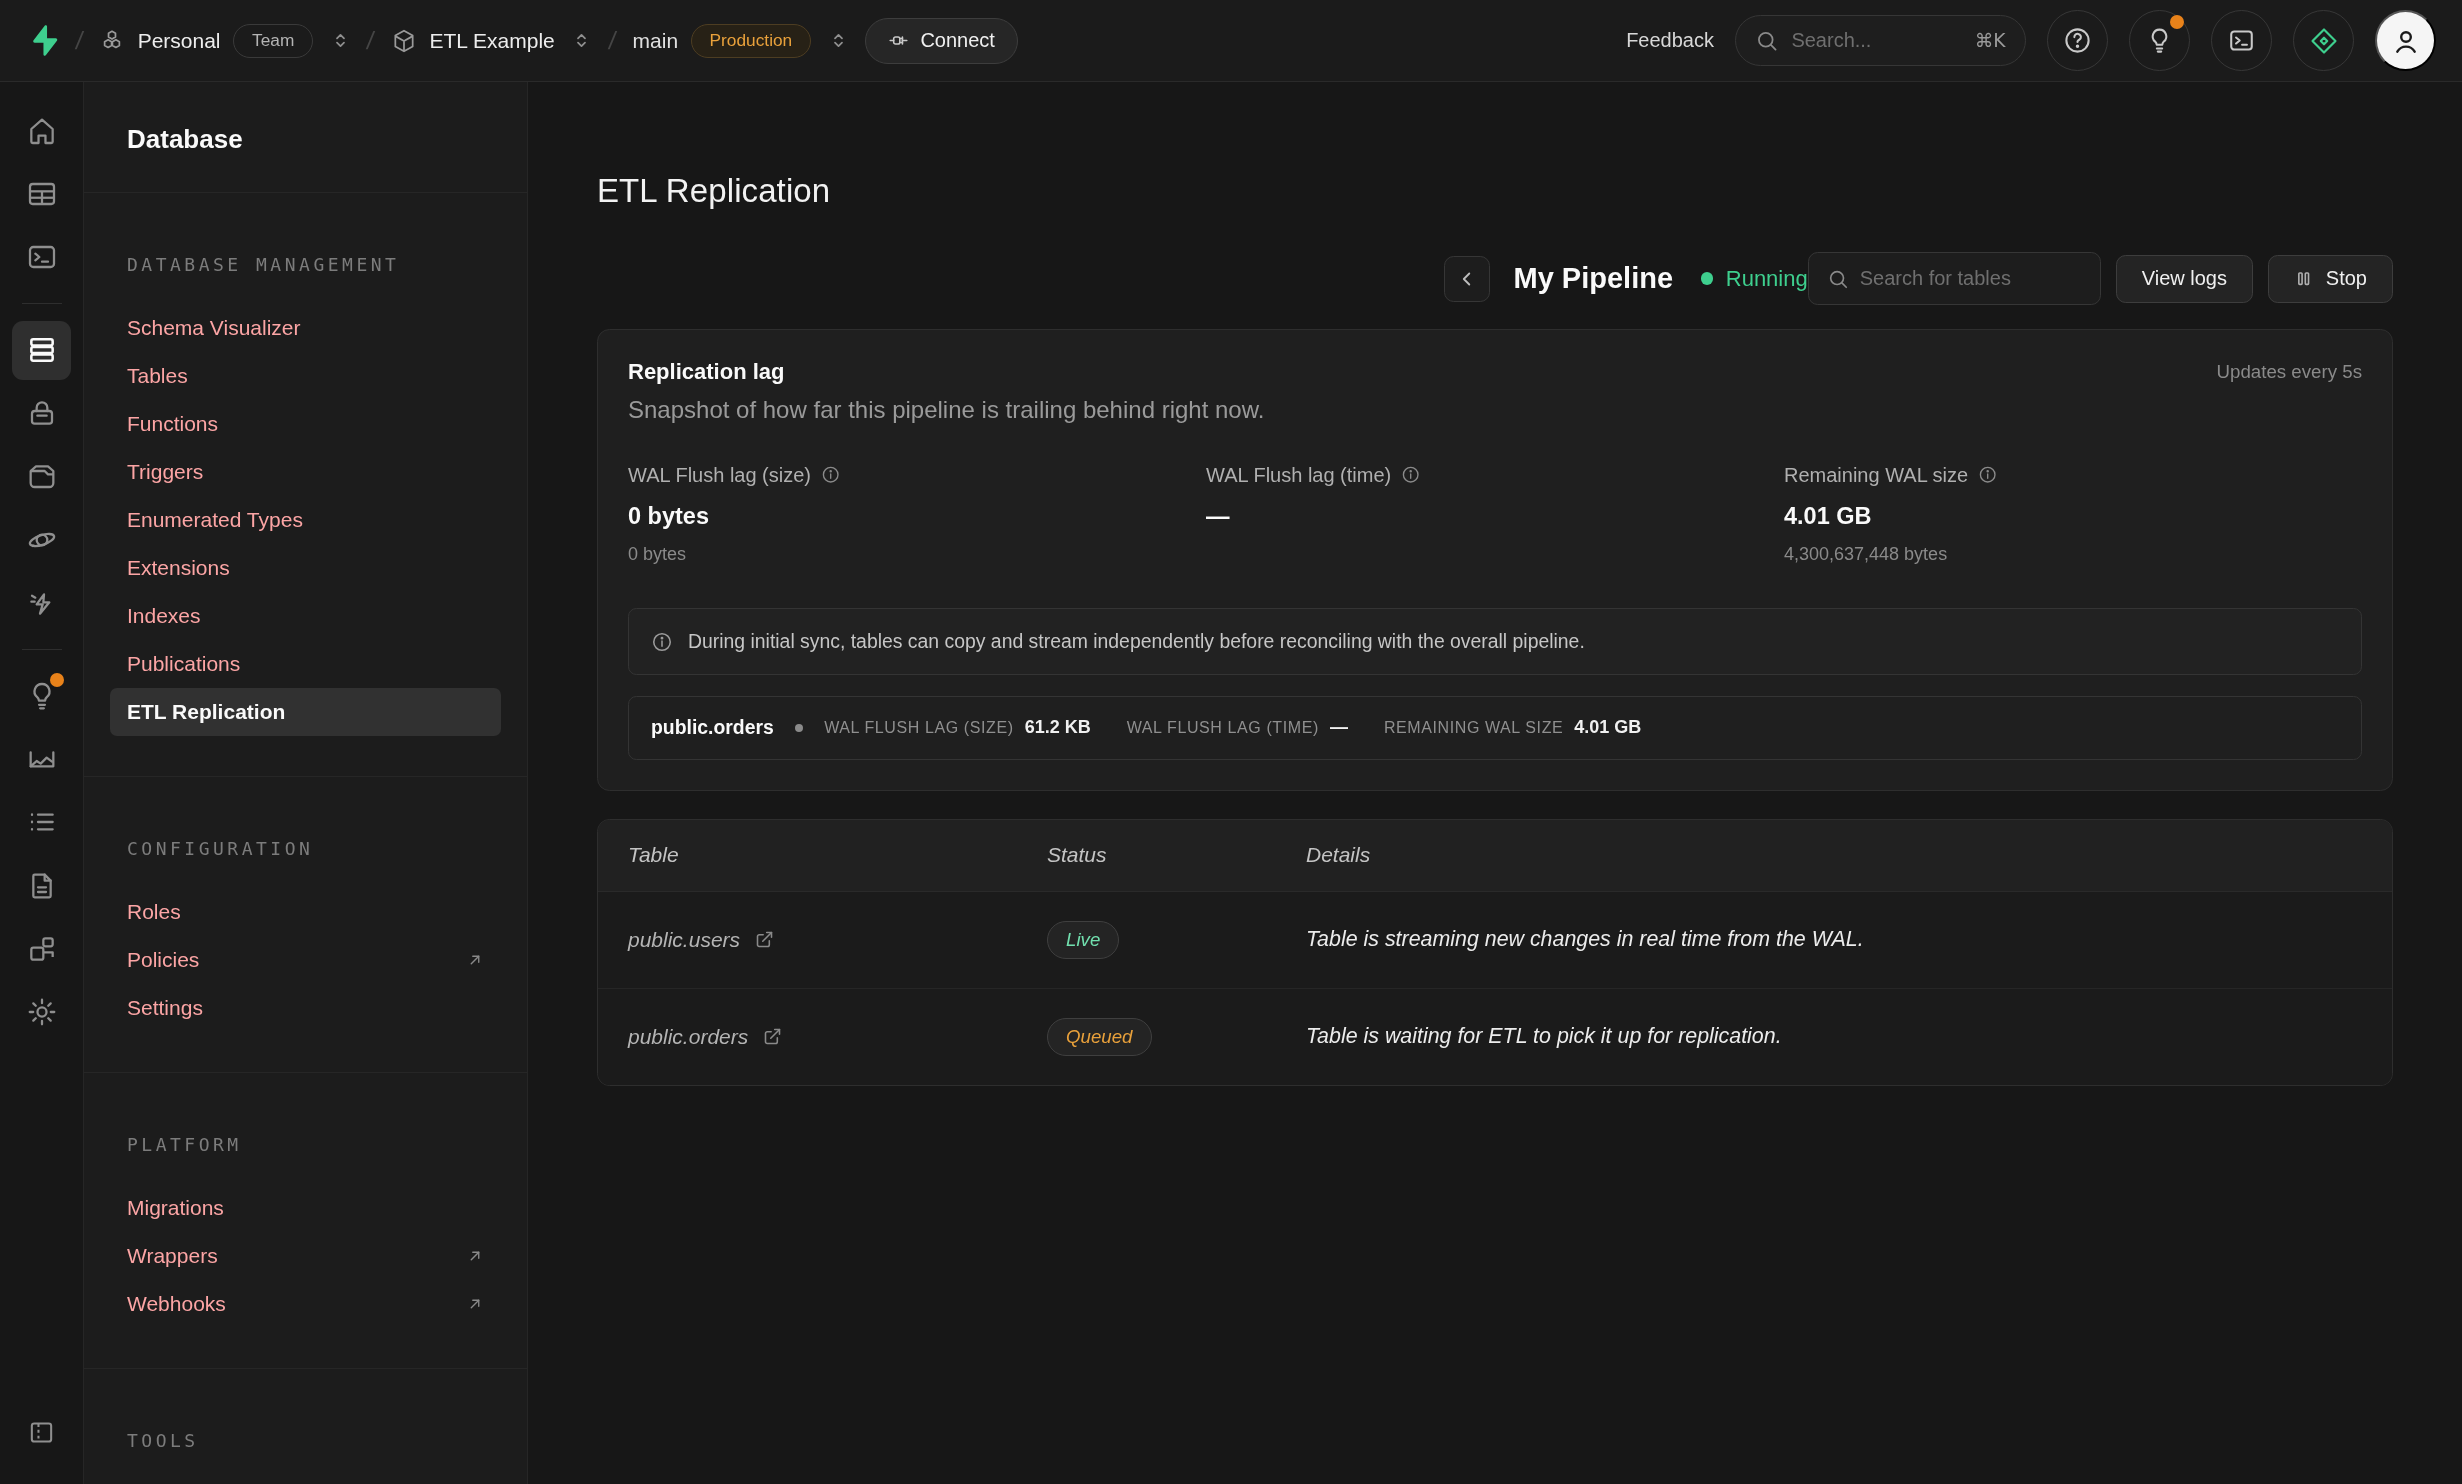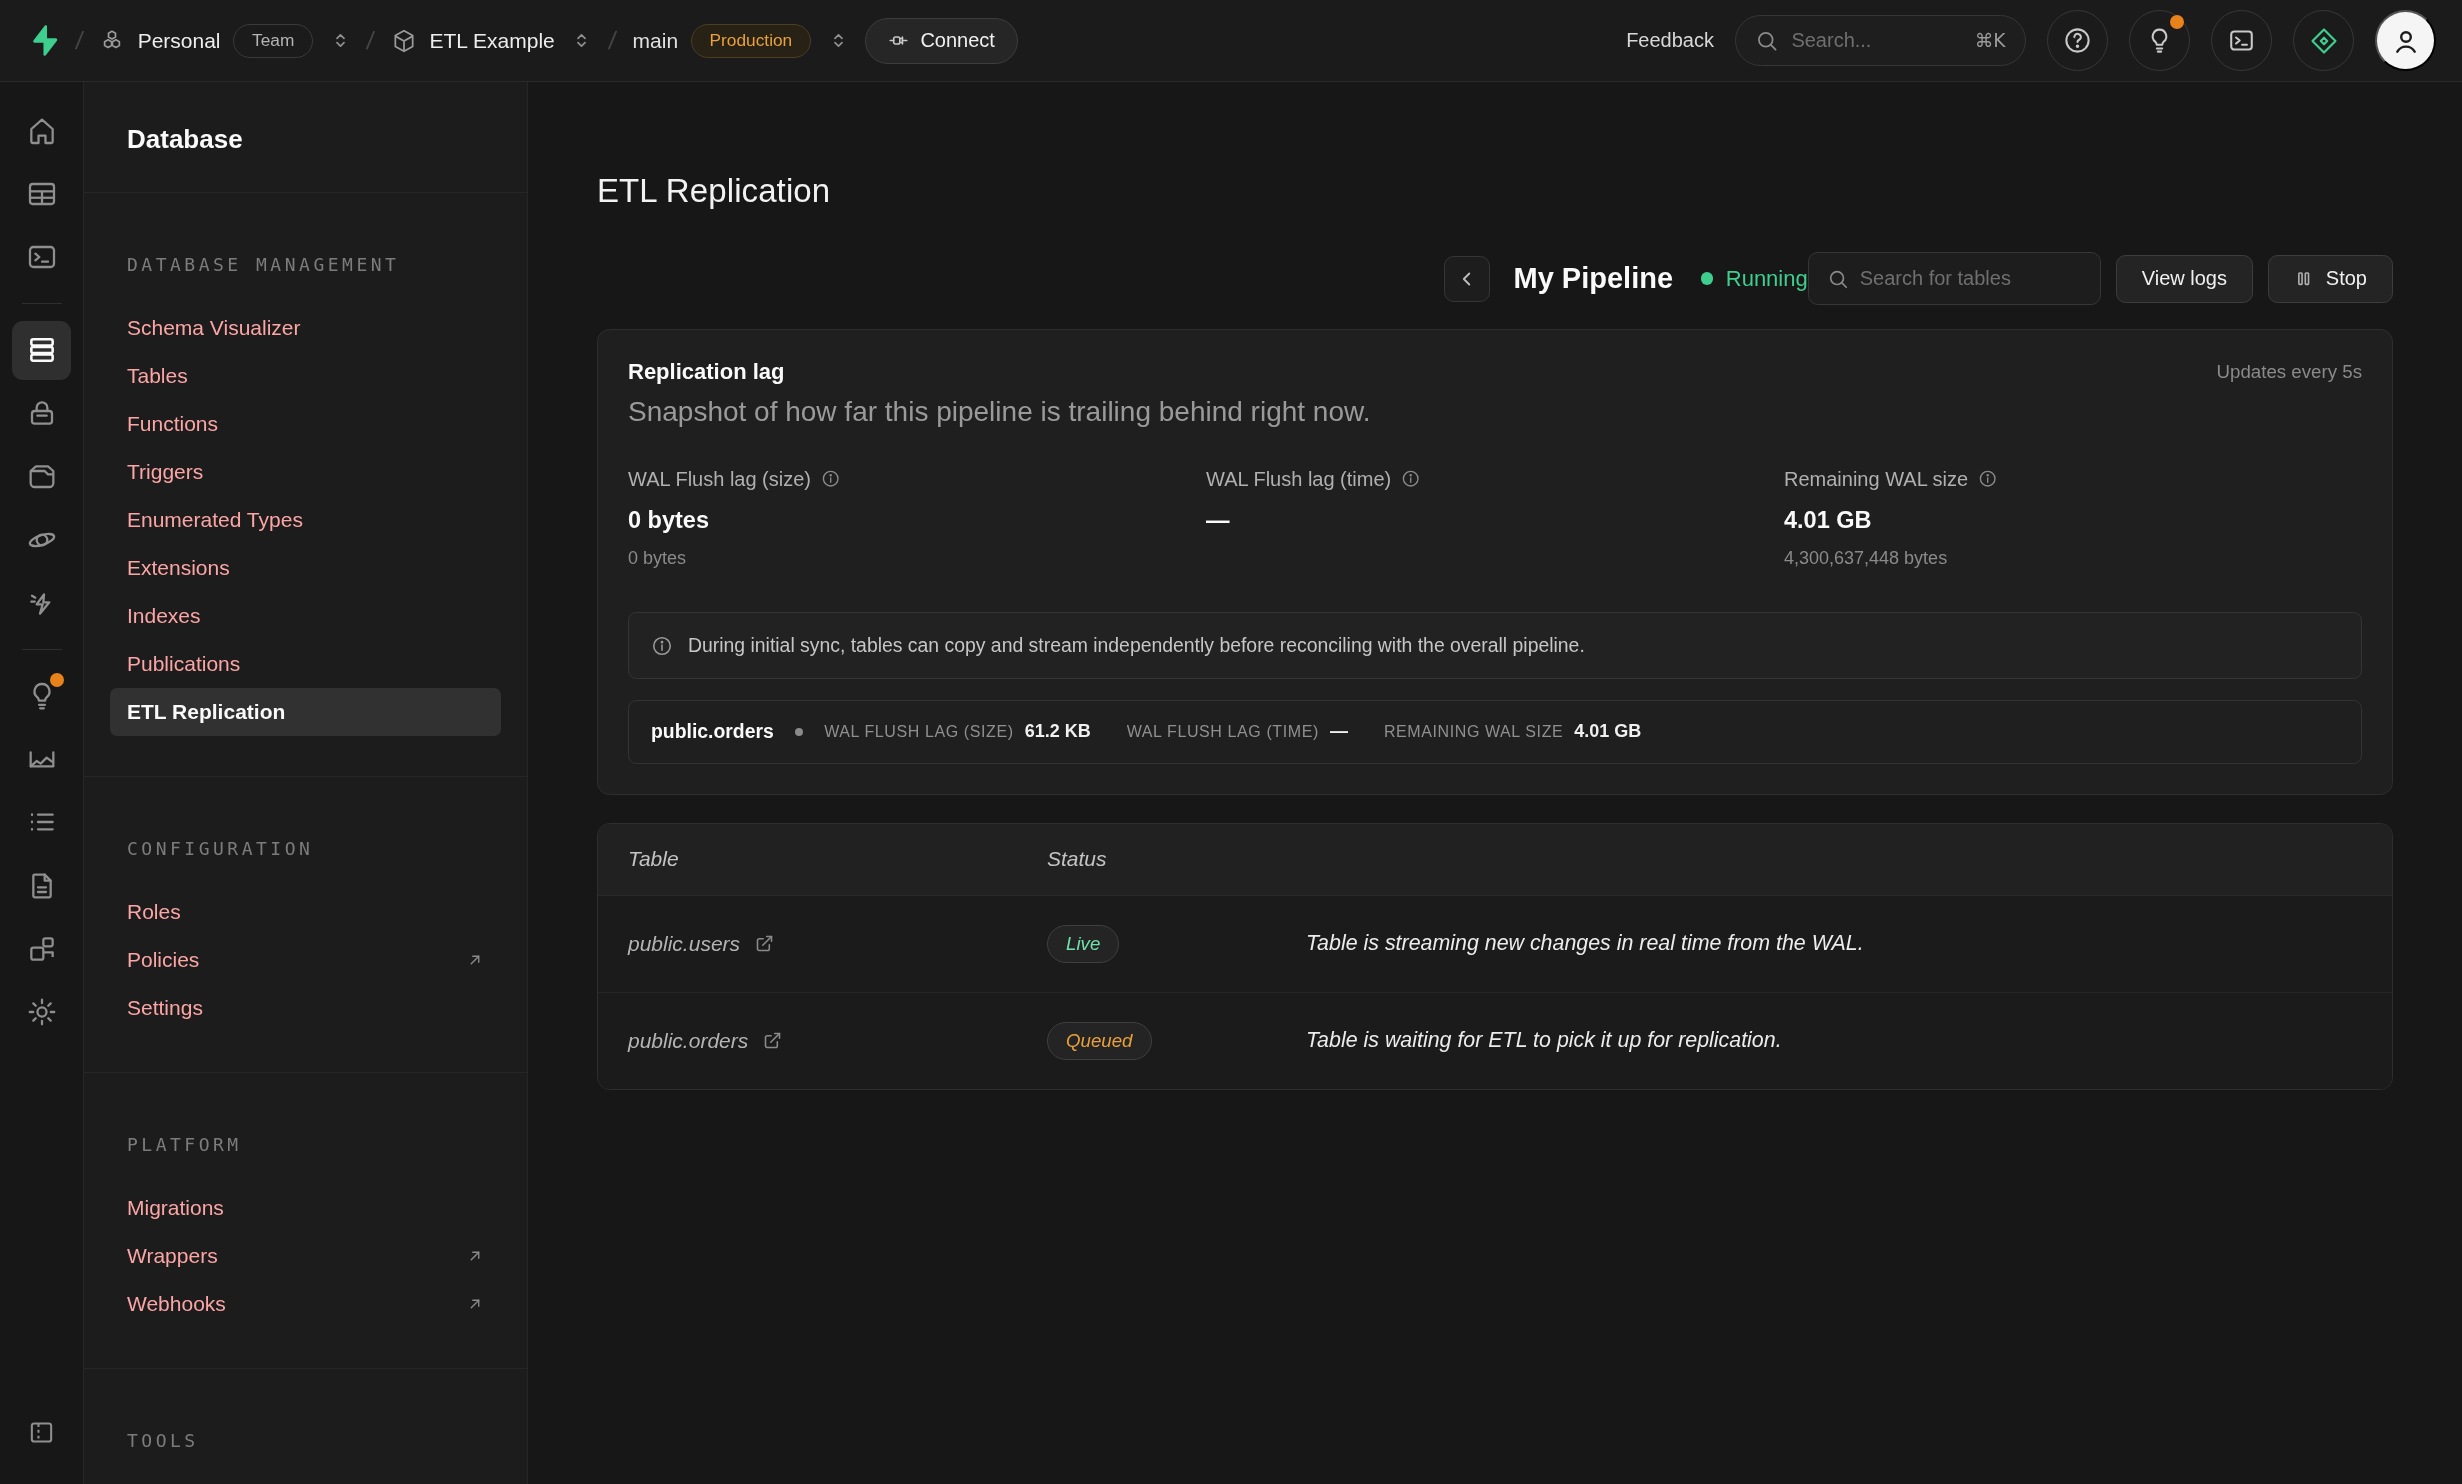--- a/index.html
+++ b/index.html
@@ -145,21 +145,21 @@
   }
   .btn .pause-icon { color:#b0b0b0; }
 
   
   .card {
     background:#1f1f1f; border:0.7px solid #2e2e2e; border-radius:12.5px;
   }
   .lag-card { margin-top:23.5px; padding:29px 30px 30px; }
   .card-head { display:flex; align-items:flex-start; justify-content:space-between; }
   .card-title { font-size:22px; font-weight:700; color:#fafafa; }
-  .card-sub { font-size:28px; color:#9a9a9a; margin-top:11px; }
+  .card-sub { font-size:24px; color:#9a9a9a; margin-top:11px; }
   .card-updates { font-size:18.7px; color:#8a8a8a; margin-top:2.8px; }
 
   .metrics { display:flex; margin-top:40px; }
   .metric { flex:1; }
   .metric-label { display:flex; align-items:center; gap:9.7px; font-size:20px; color:#b0b0b0; }
   .metric-label .info-icon { color:#8a8a8a; }
   .metric-value { font-size:23.5px; font-weight:700; color:#fafafa; margin-top:16.6px; }
   .metric-sub { font-size:18px; color:#8a8a8a; margin-top:14px; min-height:18px; }
 
   .banner {
@@ -637,20 +637,21 @@
         <span class="mini-label">REMAINING WAL SIZE</span>
         <span class="mini-value">4.01 GB</span>
       </span>
     </div>
   </section>
 
   <section class="card table-card">
     <div class="thead">
       <div class="col-table">Table</div>
       <div class="col-status">Status</div>
+      <div class="col-details">Details</div>
     </div>
 
     <div class="trow">
       <div class="col-table">
         <span class="tname">
           <span>public.users</span>
           <span class="ext-link">
             <svg width="21" height="21" viewBox="0 0 24 24" fill="none" stroke="currentColor" stroke-width="1.8" stroke-linecap="round" stroke-linejoin="round">
                 <path d="M14.5 4h5.5v5.5"></path>
                 <path d="M10 14L20 4"></path>

